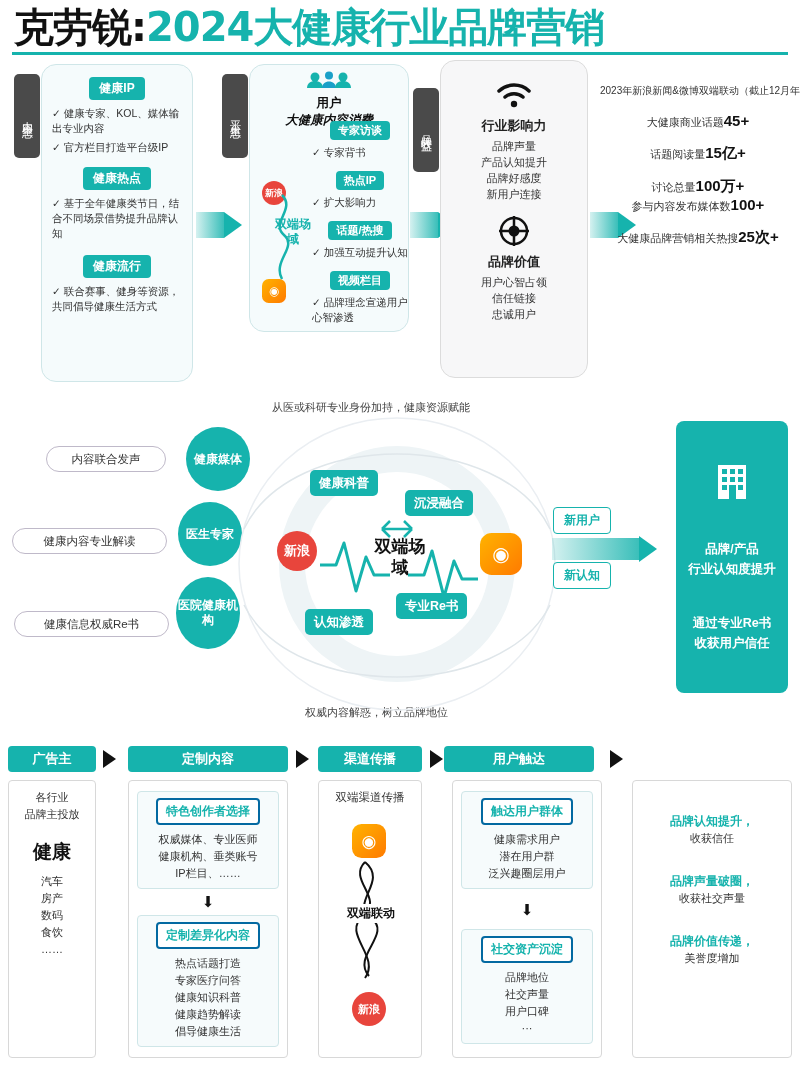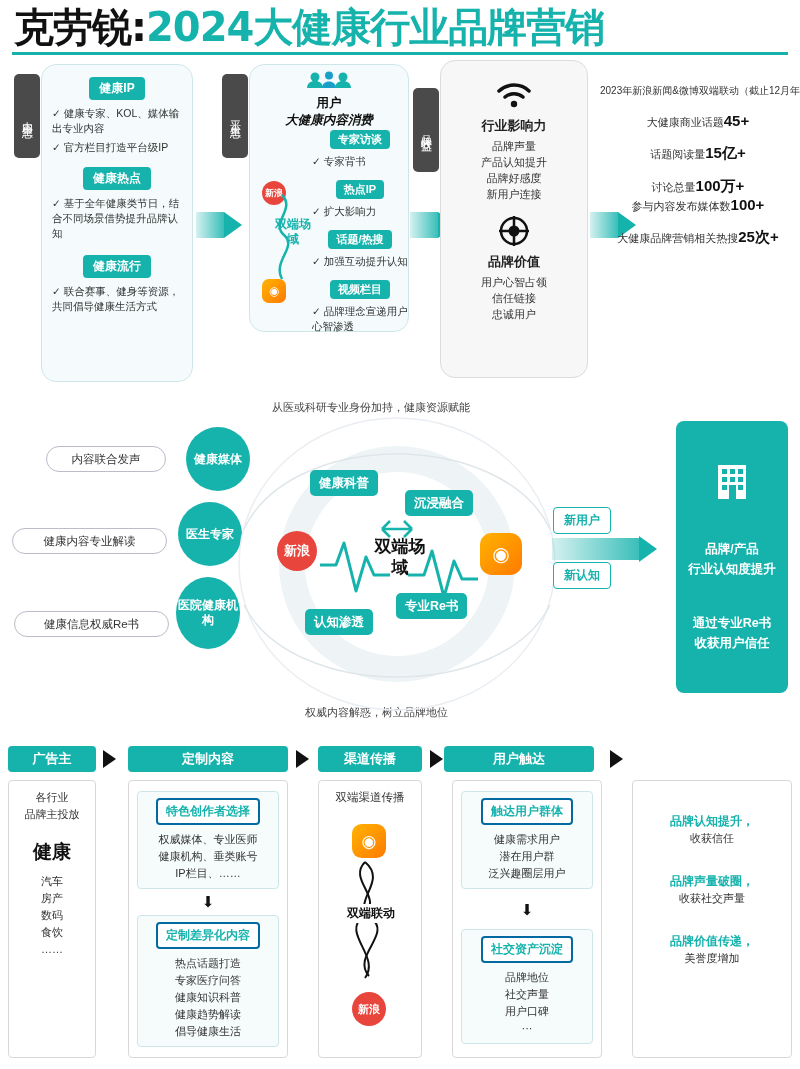--- a/index.html
+++ b/index.html
@@ -181,21 +181,21 @@
 
     <div style="position:absolute; left:6px; top:74px; width:62px; height:190px;">
       <div class="sina" style="position:absolute;left:6px;top:42px;width:24px;height:24px;font-size:9px;">新浪</div>
       <div class="weibo" style="position:absolute;left:6px;top:140px;width:24px;height:24px;font-size:12px;">◉</div>
       <svg width="62" height="190" viewBox="0 0 62 190" style="position:absolute;left:0;top:0;">
         <path d="M26 56 C 40 70, 14 84, 28 96 C 42 108, 16 122, 26 140" stroke="#16b3ad" stroke-width="2.5" fill="none"></path>
       </svg>
       <div style="position:absolute;left:14px;top:78px;width:46px;color:#16b3ad;font-weight:bold;font-size:12px;line-height:15px;text-align:center;">双端场域</div>
     </div>
 
-    <div style="position:absolute; left:62px; top:64px; width:96px;">
+    <div style="position:absolute; left:62px; top:55px; width:96px;">
       <div style="text-align:center;"><span class="chip chip-sm">专家访谈</span></div>
       <div class="bullet" style="margin-top:5px;"><span class="mk">✓</span><span>专家背书</span></div>
 
       <div style="text-align:center;margin-top:10px;"><span class="chip chip-sm">热点IP</span></div>
       <div class="bullet" style="margin-top:5px;"><span class="mk">✓</span><span>扩大影响力</span></div>
 
       <div style="text-align:center;margin-top:10px;"><span class="chip chip-sm">话题/热搜</span></div>
       <div class="bullet" style="margin-top:5px;"><span class="mk">✓</span><span>加强互动提升认知</span></div>
 
       <div style="text-align:center;margin-top:10px;"><span class="chip chip-sm">视频栏目</span></div>

